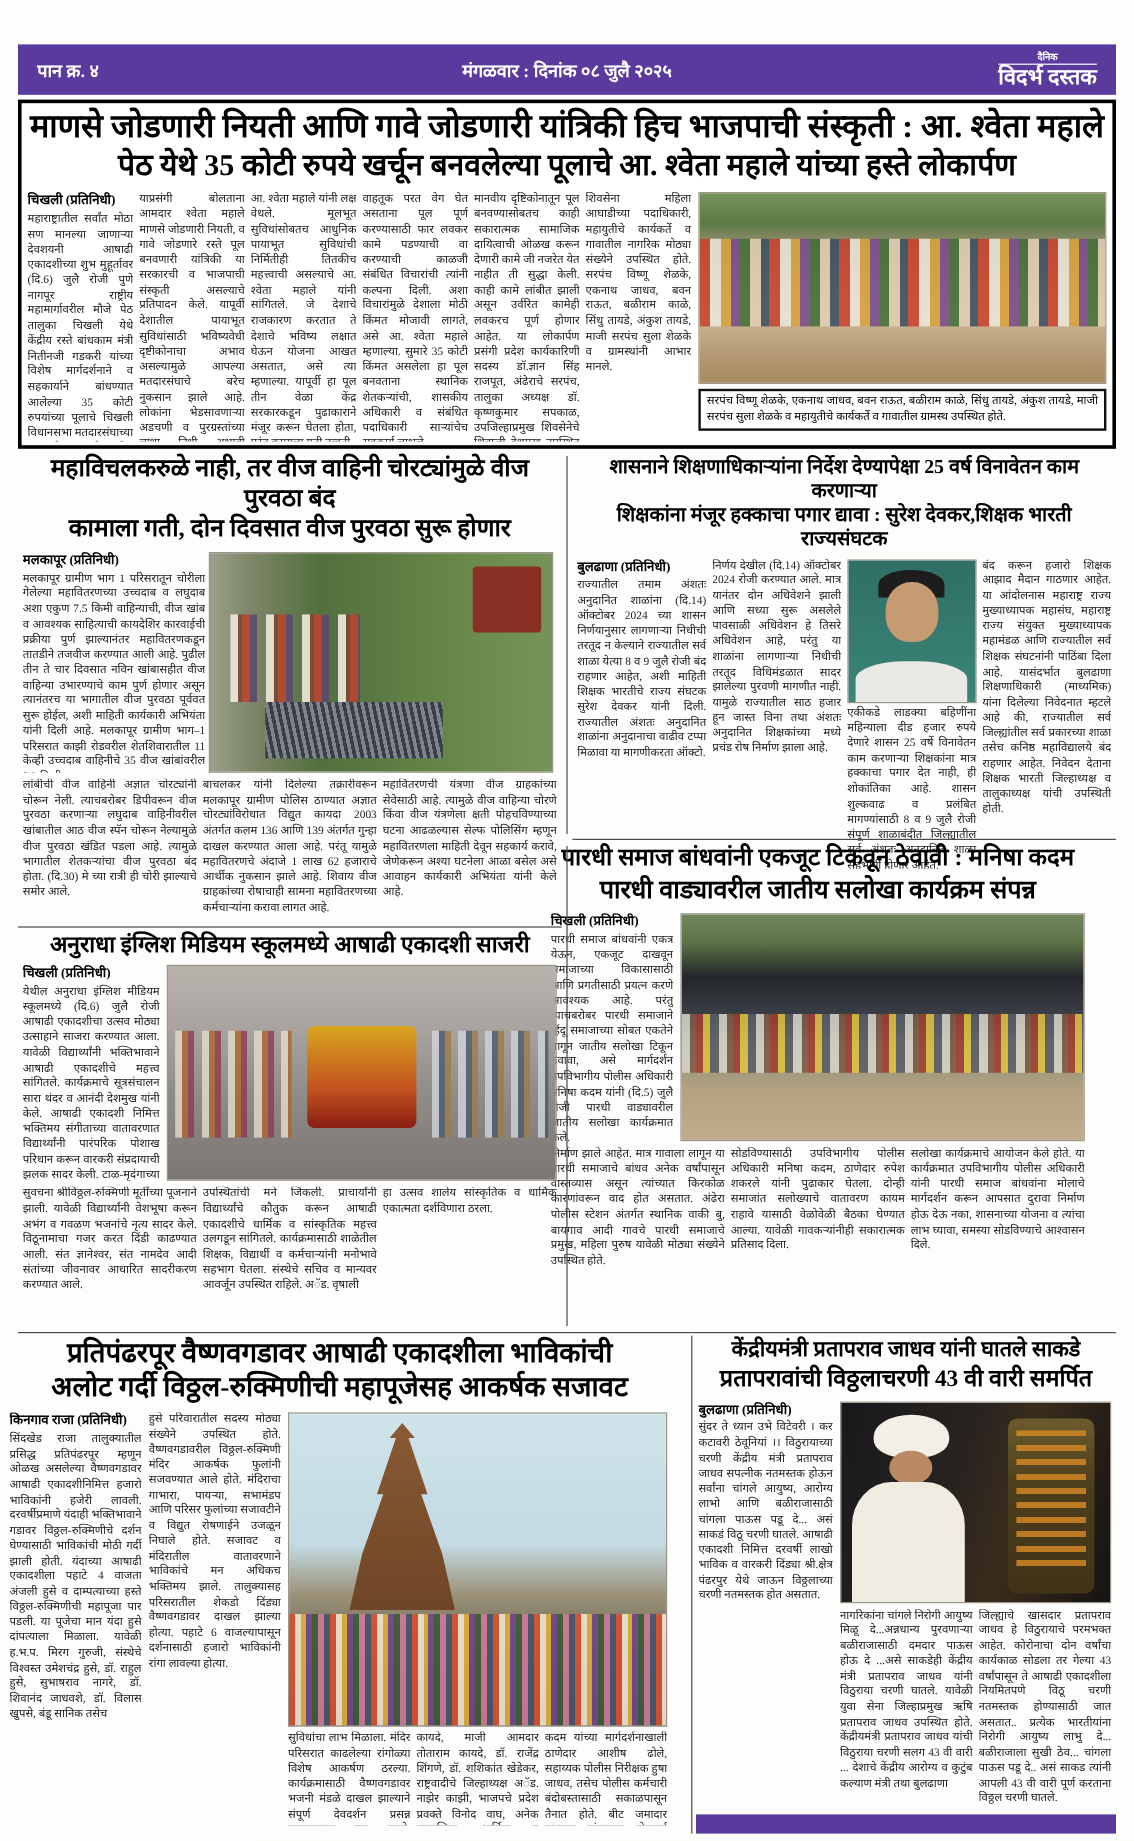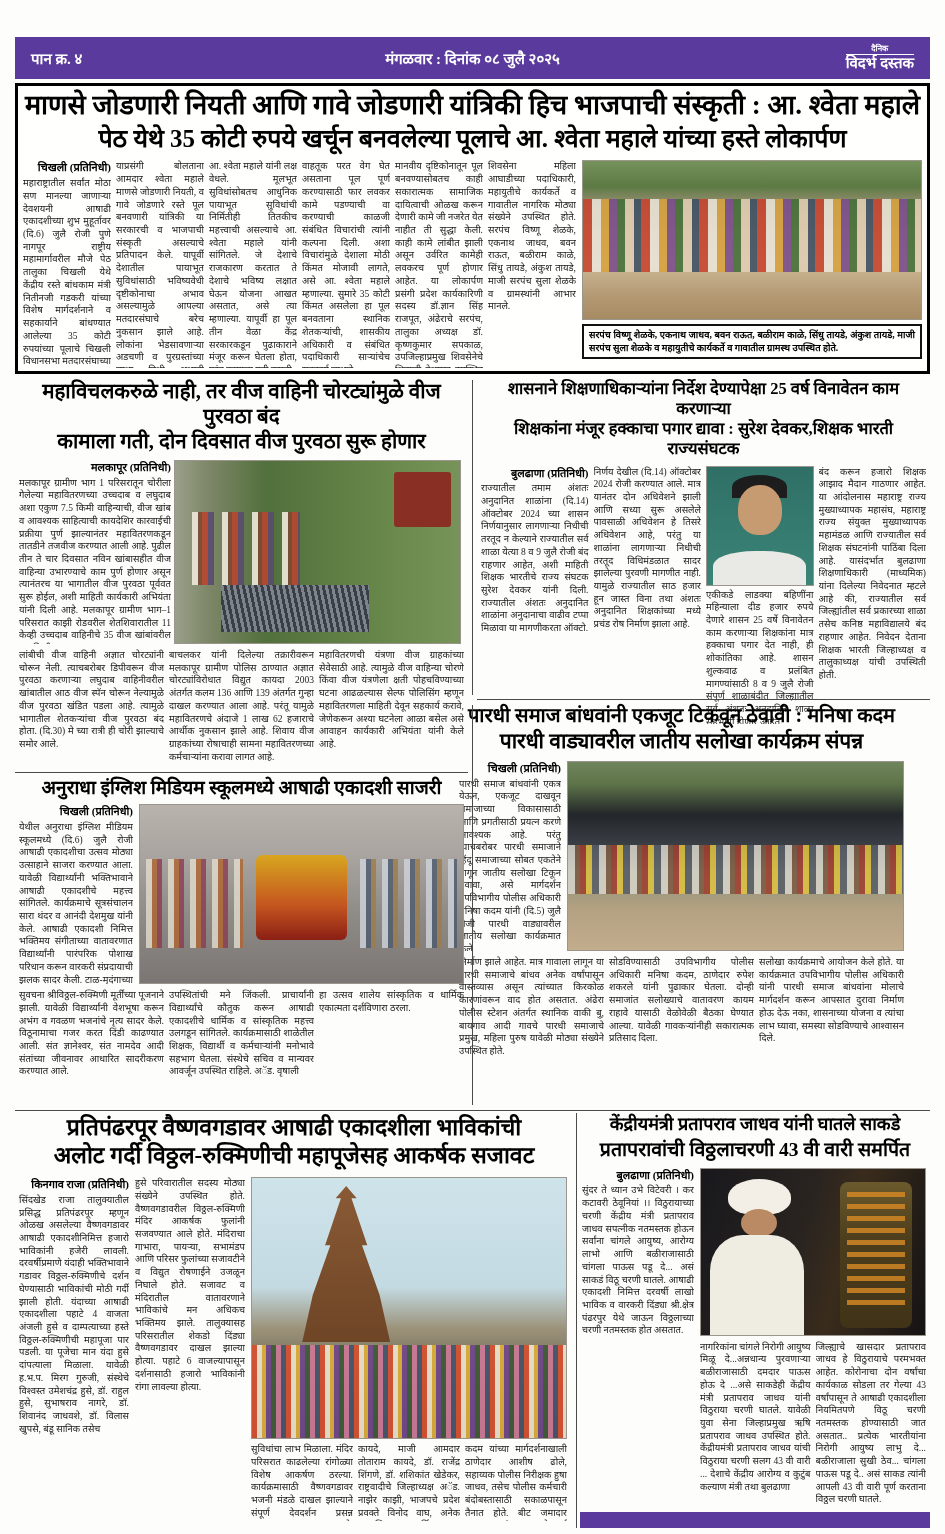--- a/index.html
+++ b/index.html
@@ -7,45 +7,45 @@
   body{position:relative;background:#f6f5f2;font-family:"Liberation Serif",serif;color:#1b1b1b;overflow:hidden}
   .page{position:absolute;inset:0;background:#fdfdfb}
 
   
   .header-bar{position:absolute;left:15px;top:37px;width:915px;height:42px;background:#5a3a9c;color:#fff;
     display:flex;align-items:center;justify-content:space-between;padding:0 16px;font-weight:bold}
   .hb-left{font-size:15px}
   .hb-center{font-size:15px;position:absolute;left:0;right:0;text-align:center}
   .hb-right{text-align:center;line-height:1;z-index:1}
   .mh-top{display:block;font-size:8px;margin-bottom:1px}
-  .mh-main{display:block;font-size:15px;border-top:1px solid #fff;padding-top:1px}
+  .mh-main{display:block;font-size:18px;border-top:1px solid #fff;padding-top:1px}
 
   
   .hl{font-weight:bold;text-align:center;color:#000;line-height:1.22}
-  .dateline{font-weight:bold;font-size:11px;text-align:right;margin-bottom:2px;color:#000}
+  .dateline{font-weight:bold;font-size:11px;text-align:left;margin-bottom:2px;color:#000}
   .btxt{font-size:9.5px;line-height:1.34;text-align:justify;color:#1c1c1c;overflow:hidden}
   .cols{display:flex;gap:5px}
   .cols>div{flex:1 1 0;overflow:hidden}
   .ph{position:relative;overflow:hidden;border:1px solid #9a958d;flex-shrink:0;background:#ccc}
   .vrule{position:absolute;width:1px;background:#4a4a4a}
   .hrule{position:absolute;height:1px;background:#4a4a4a}
 
   
   .lead-box{position:absolute;left:15px;top:83px;width:915px;height:291px;border:3px solid #000;background:#fffffd;padding:3px 5px}
   .lead-h1{font-size:27px}
   .lead-h2{font-size:25px;margin-top:2px}
   .lead-content{display:flex;gap:6px;margin-top:6px;height:208px}
   .lead-cols{width:553px;display:flex;gap:5px}
   .lead-cols>div{flex:1 1 0;overflow:hidden}
   .lead-right{width:340px}
   #ph-lead{width:340px;height:160px;background:
     linear-gradient(180deg,#77925c 0%,#5c7a43 16%,#9a8f74 28%,#bba183 45%,#cdb795 65%,#b49a74 85%,#a68a62 100%)}
   #ph-lead .crowd{position:absolute;top:24%;left:0;width:100%;height:46%;opacity:.85;
     background:repeating-linear-gradient(90deg,#c8402a 0 9px,#ece7da 9px 18px,#d9a23b 18px 26px,#77498c 26px 34px,#3f6d35 34px 42px,#e2cfb4 42px 51px,#394d63 51px 58px)}
-  .caption-box{margin-top:4px;border:2px solid #111;padding:3px 5px;font-weight:bold;font-size:9.5px;line-height:1.3;text-align:justify;color:#000}
+  .caption-box{margin-top:4px;border:2px solid #111;padding:3px 5px;font-weight:normal;font-size:9.5px;line-height:1.3;text-align:justify;color:#000}
 
   
   .power{position:absolute;left:15px;top:377px;width:453px;height:393px;padding:2px 4px}
   .power .h{font-size:20.5px}
   .power-row{display:flex;gap:3px;margin-top:6px;height:184px}
   .power-col1{width:152px}
   #ph-power{width:287px;height:184px;background:
     linear-gradient(90deg,#9aa08a 0%,#7d8668 12%,#52703c 32%,#5f7f45 58%,#6b8a4c 78%,#77935a 100%)}
   #ph-power .materials{position:absolute;bottom:6%;left:16%;width:52%;height:26%;
     background:repeating-linear-gradient(78deg,#3a3f46 0 3px,#7d848e 3px 6px)}
@@ -83,21 +83,21 @@
   #ph-school{width:325px;height:180px;background:linear-gradient(180deg,#b9b3ae 0%,#a8a39e 30%,#8e8a86 62%,#7b7673 100%)}
   #ph-school .altar{position:absolute;left:36%;top:28%;width:28%;height:48%;border-radius:6px;
     background:linear-gradient(180deg,#d8a61f,#c4541f 60%,#8a1f14)}
   #ph-school .figures-l{position:absolute;left:2%;top:30%;width:30%;height:50%;opacity:.8;
     background:repeating-linear-gradient(90deg,#e3ddcf 0 6px,#b0652f 6px 11px,#8a3b52 11px 16px,transparent 16px 22px)}
   #ph-school .figures-r{position:absolute;right:2%;top:30%;width:30%;height:50%;opacity:.8;
     background:repeating-linear-gradient(90deg,#cfd4da 0 6px,#4c5a6e 6px 11px,#9c7b4a 11px 16px,transparent 16px 22px)}
   .school-bottom{margin-top:5px;height:108px}
 
   
-  .temple{position:absolute;left:15px;top:1112px;width:558px;height:420px;padding:2px 4px}
+  .temple{position:absolute;left:4px;top:1112px;width:558px;height:420px;padding:2px 4px}
   .temple .h{font-size:23px}
   .temple-content{display:flex;gap:6px;margin-top:7px;height:344px}
   .temple-c1,.temple-c2{width:110px}
   .temple-right{width:316px}
   #ph-temple{width:316px;height:262px;background:linear-gradient(180deg,#cfe3ea 0%,#c3dae2 42%,#9b9279 58%,#6f6a55 74%,#4a4a40 100%)}
   #ph-temple .gopuram{position:absolute;left:16%;top:3%;width:28%;height:60%;
     background:linear-gradient(180deg,#8a5a35,#6e4526);
     clip-path:polygon(50% 0,62% 8%,56% 8%,74% 38%,68% 38%,88% 70%,100% 100%,0 100%,12% 70%,32% 38%,26% 38%,44% 8%,38% 8%)}
   #ph-temple .crowd{position:absolute;bottom:0;left:0;width:100%;height:36%;opacity:.9;
     background:repeating-linear-gradient(90deg,#d94f2e 0 5px,#efe6d2 5px 10px,#dfae36 10px 14px,#70468c 14px 19px,#3c5a34 19px 24px,#cf7899 24px 29px,#44546b 29px 34px)}

